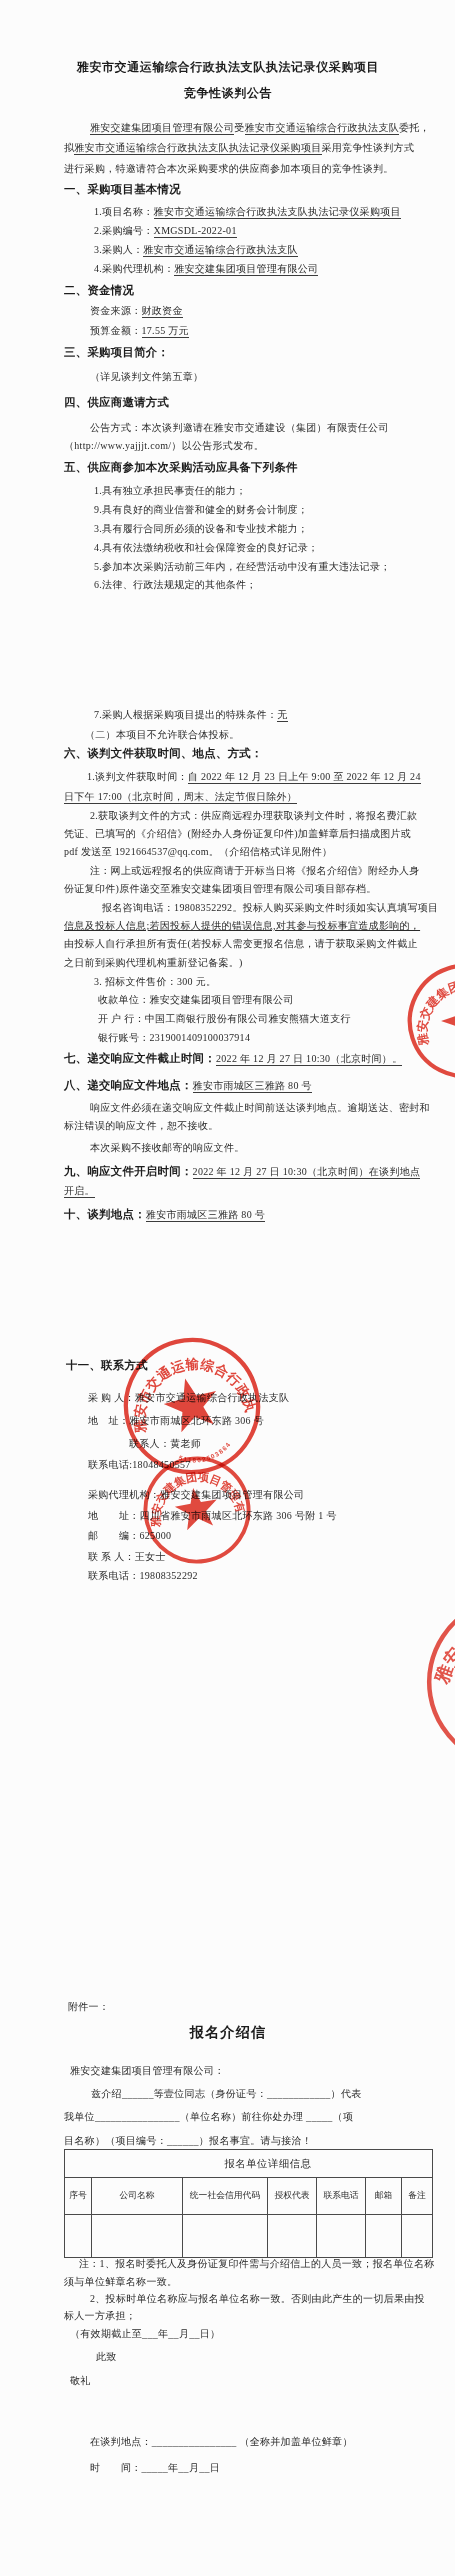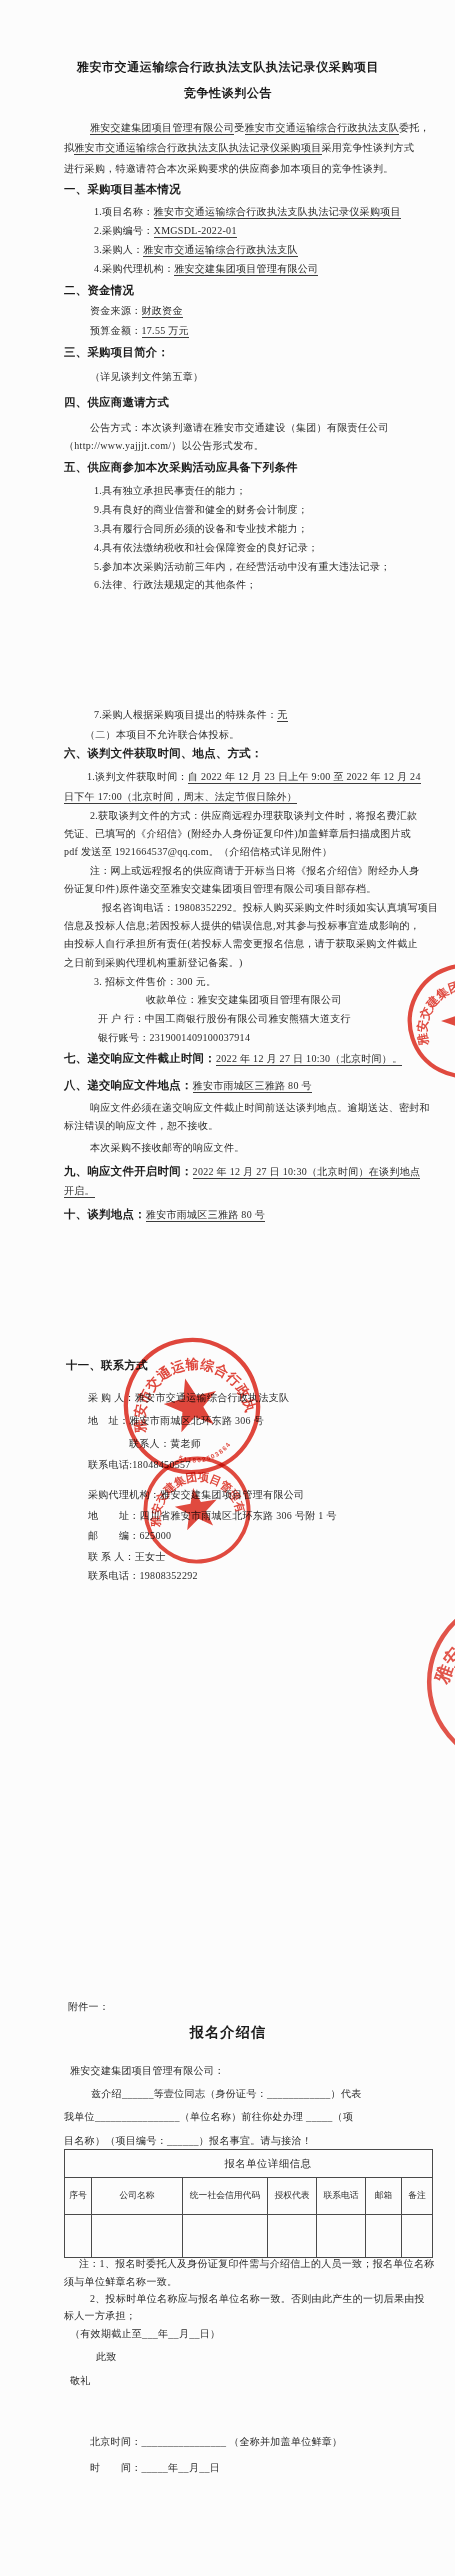--- a/index.html
+++ b/index.html
@@ -84,25 +84,25 @@
       <div class="line" style="top: 728px; left: 85px;"><span>（二）本项目不允许联合体投标。</span></div>
       <div class="line h" style="top: 746px; left: 64px;"><span>六、谈判文件获取时间、地点、方式：</span></div>
       <div class="line" style="top: 770px; left: 87px;"><span>1.谈判文件获取时间：</span><span class="u">自 2022 年 12 月 23 日上午 9:00 至 2022 年 12 月 24</span></div>
       <div class="line" style="top: 790px; left: 64px;"><span class="u">日下午 17:00（北京时间，周末、法定节假日除外）</span></div>
       <div class="line" style="top: 809px; left: 90px;"><span>2.获取谈判文件的方式：供应商远程办理获取谈判文件时，将报名费汇款</span></div>
       <div class="line" style="top: 827px; left: 64px;"><span>凭证、已填写的《介绍信》(附经办人身份证复印件)加盖鲜章后扫描成图片或</span></div>
       <div class="line" style="top: 845px; left: 64px;"><span>pdf 发送至 1921664537@qq.com。（介绍信格式详见附件）</span></div>
       <div class="line" style="top: 864px; left: 90px;"><span>注：网上或远程报名的供应商请于开标当日将《报名介绍信》附经办人身</span></div>
       <div class="line" style="top: 882px; left: 64px;"><span>份证复印件)原件递交至雅安交建集团项目管理有限公司项目部存档。</span></div>
       <div class="line" style="top: 901px; left: 90px; margin-left: 12px;"><span>报名咨询电话：19808352292。投标人购买采购文件时须如实认真填写项目</span></div>
-      <div class="line" style="top: 919px; left: 64px;"><span>信息及投标人信息;若因投标人提供的错误信息,对其参与投标事宜造成影响的，</span></div>
+      <div class="line" style="top: 919px; left: 64px; text-decoration: underline;"><span>信息及投标人信息;若因投标人提供的错误信息,对其参与投标事宜造成影响的，</span></div>
       <div class="line" style="top: 937px; left: 64px;"><span>由投标人自行承担所有责任(若投标人需变更报名信息，请于获取采购文件截止</span></div>
       <div class="line" style="top: 956px; left: 64px;"><span>之日前到采购代理机构重新登记备案。)</span></div>
       <div class="line" style="top: 975px; left: 94px;"><span>3. 招标文件售价：300 元。</span></div>
-      <div class="line" style="top: 993px; left: 98px; margin-left: 48px;"><span>收款单位：雅安交建集团项目管理有限公司</span></div>
+      <div class="line" style="top: 993px; left: 98px;"><span>收款单位：雅安交建集团项目管理有限公司</span></div>
       <div class="line" style="top: 1012px; left: 98px;"><span>开 户 行：中国工商银行股份有限公司雅安熊猫大道支行</span></div>
       <div class="line" style="top: 1031px; left: 98px;"><span>银行账号：2319001409100037914</span></div>
       <div class="line h" style="top: 1051px; left: 64px;"><span>七、递交响应文件截止时间：</span><span class="u r">2022 年 12 月 27 日 10:30（北京时间）。</span></div>
       <div class="line h" style="top: 1078px; left: 64px;"><span>八、递交响应文件地点：</span><span class="u r">雅安市雨城区三雅路 80 号</span></div>
       <div class="line" style="top: 1101px; left: 90px;"><span>响应文件必须在递交响应文件截止时间前送达谈判地点。逾期送达、密封和</span></div>
       <div class="line" style="top: 1119px; left: 64px;"><span>标注错误的响应文件，恕不接收。</span></div>
       <div class="line" style="top: 1141px; left: 90px;"><span>本次采购不接收邮寄的响应文件。</span></div>
       <div class="line h" style="top: 1164px; left: 64px;"><span>九、响应文件开启时间：</span><span class="u r">2022 年 12 月 27 日 10:30（北京时间）在谈判地点</span></div>
       <div class="line h" style="top: 1184px; left: 64px;"><span class="u r">开启。</span></div>
       <div class="line h" style="top: 1207px; left: 64px;"><span>十、谈判地点：</span><span class="u r">雅安市雨城区三雅路 80 号</span></div>
@@ -122,21 +122,21 @@
       <div class="line" style="top: 2087px; left: 91px;"><span>兹介绍______等壹位同志（身份证号：____________）代表</span></div>
       <div class="line" style="top: 2110px; left: 64px;"><span>我单位________________（单位名称）前往你处办理 _____（项</span></div>
       <div class="line" style="top: 2134px; left: 64px;"><span>目名称）（项目编号：______）报名事宜。请与接洽！</span></div>
       <div class="line" style="top: 2257px; left: 79px;"><span>注：1、报名时委托人及身份证复印件需与介绍信上的人员一致；报名单位名称</span></div>
       <div class="line" style="top: 2275px; left: 64px;"><span>须与单位鲜章名称一致。</span></div>
       <div class="line" style="top: 2292px; left: 90px;"><span>2、投标时单位名称应与报名单位名称一致。否则由此产生的一切后果由投</span></div>
       <div class="line" style="top: 2309px; left: 64px;"><span>标人一方承担；</span></div>
       <div class="line" style="top: 2327px; left: 70px;"><span>（有效期截止至___年__月__日）</span></div>
       <div class="line" style="top: 2350px; left: 96px;"><span>此致</span></div>
       <div class="line" style="top: 2374px; left: 70px;"><span>敬礼</span></div>
-      <div class="line" style="top: 2435px; left: 90px;"><span>北京时间：________________ （全称并加盖单位鲜章）</span></div>
+      <div class="line" style="top: 2435px; left: 90px;"><span>在谈判地点：________________ （全称并加盖单位鲜章）</span></div>
       <div class="line" style="top: 2461px; left: 90px;"><span>时　　间：_____年__月__日</span></div>
     </div>
 
   <table id="intro-table">
     <colgroup>
       <col style="width:27px">
         <col style="width:91px">
         <col style="width:85px">
       <col style="width:49px">
         <col style="width:49px">

